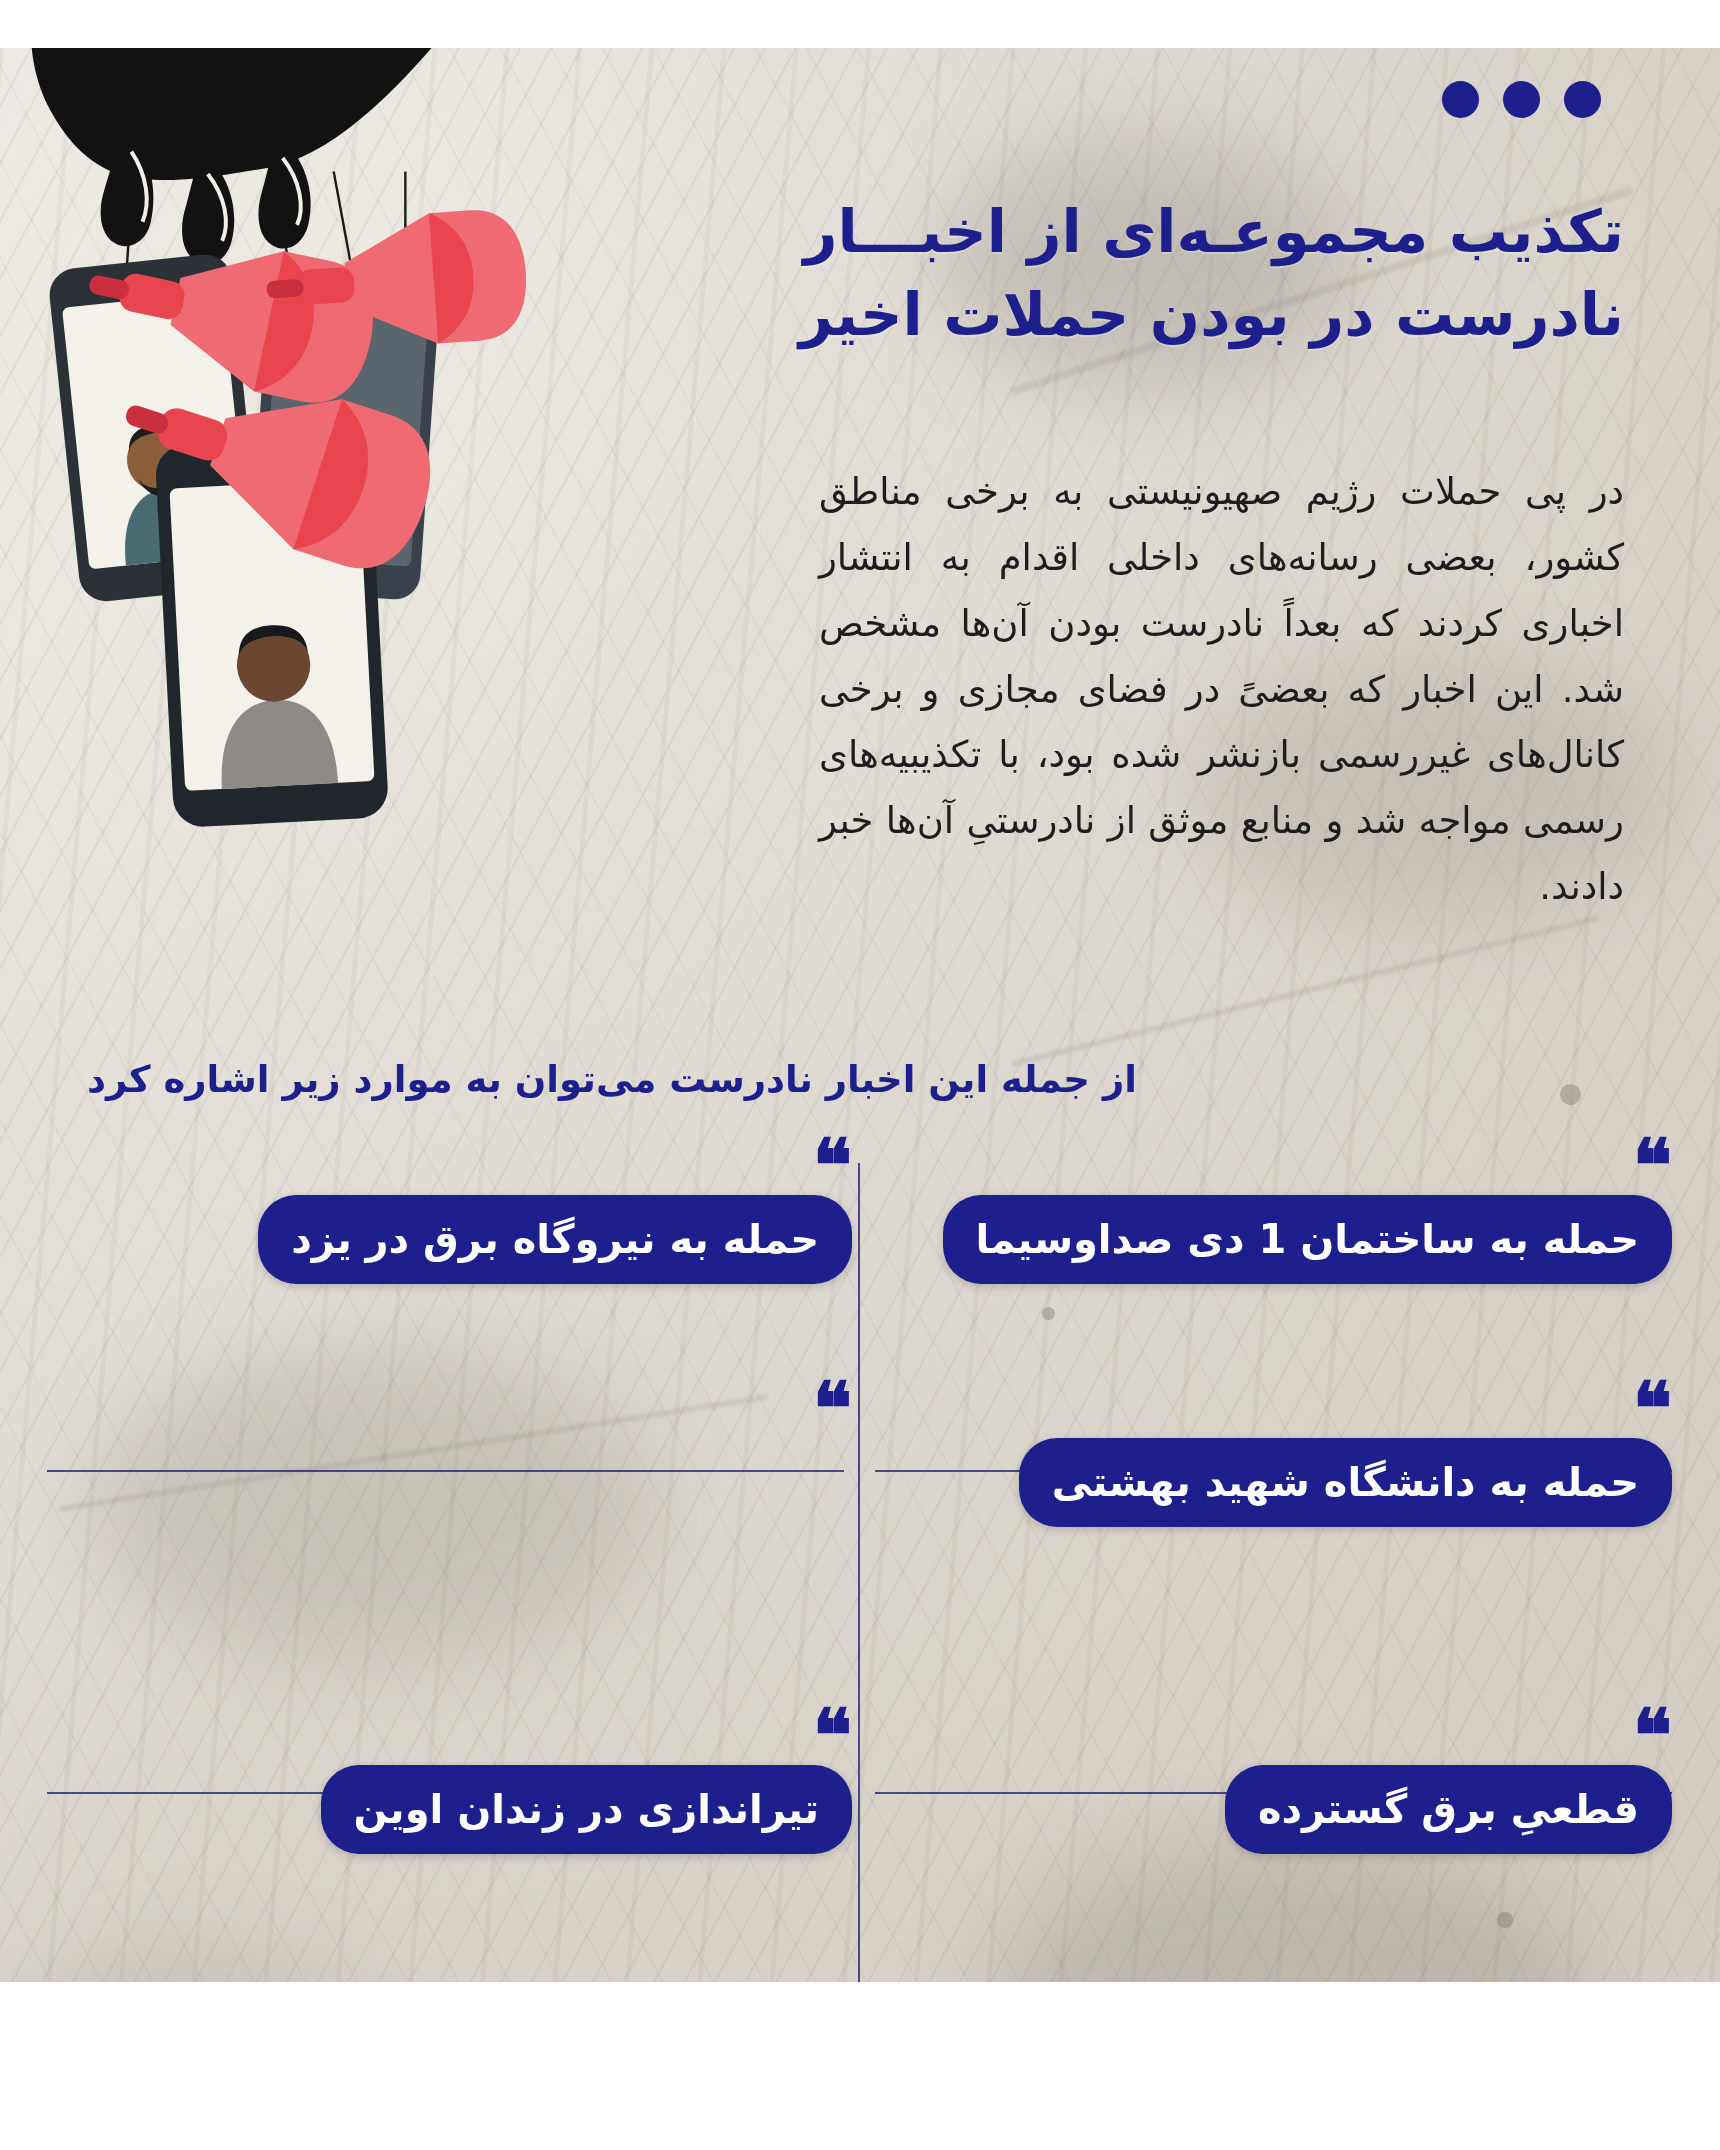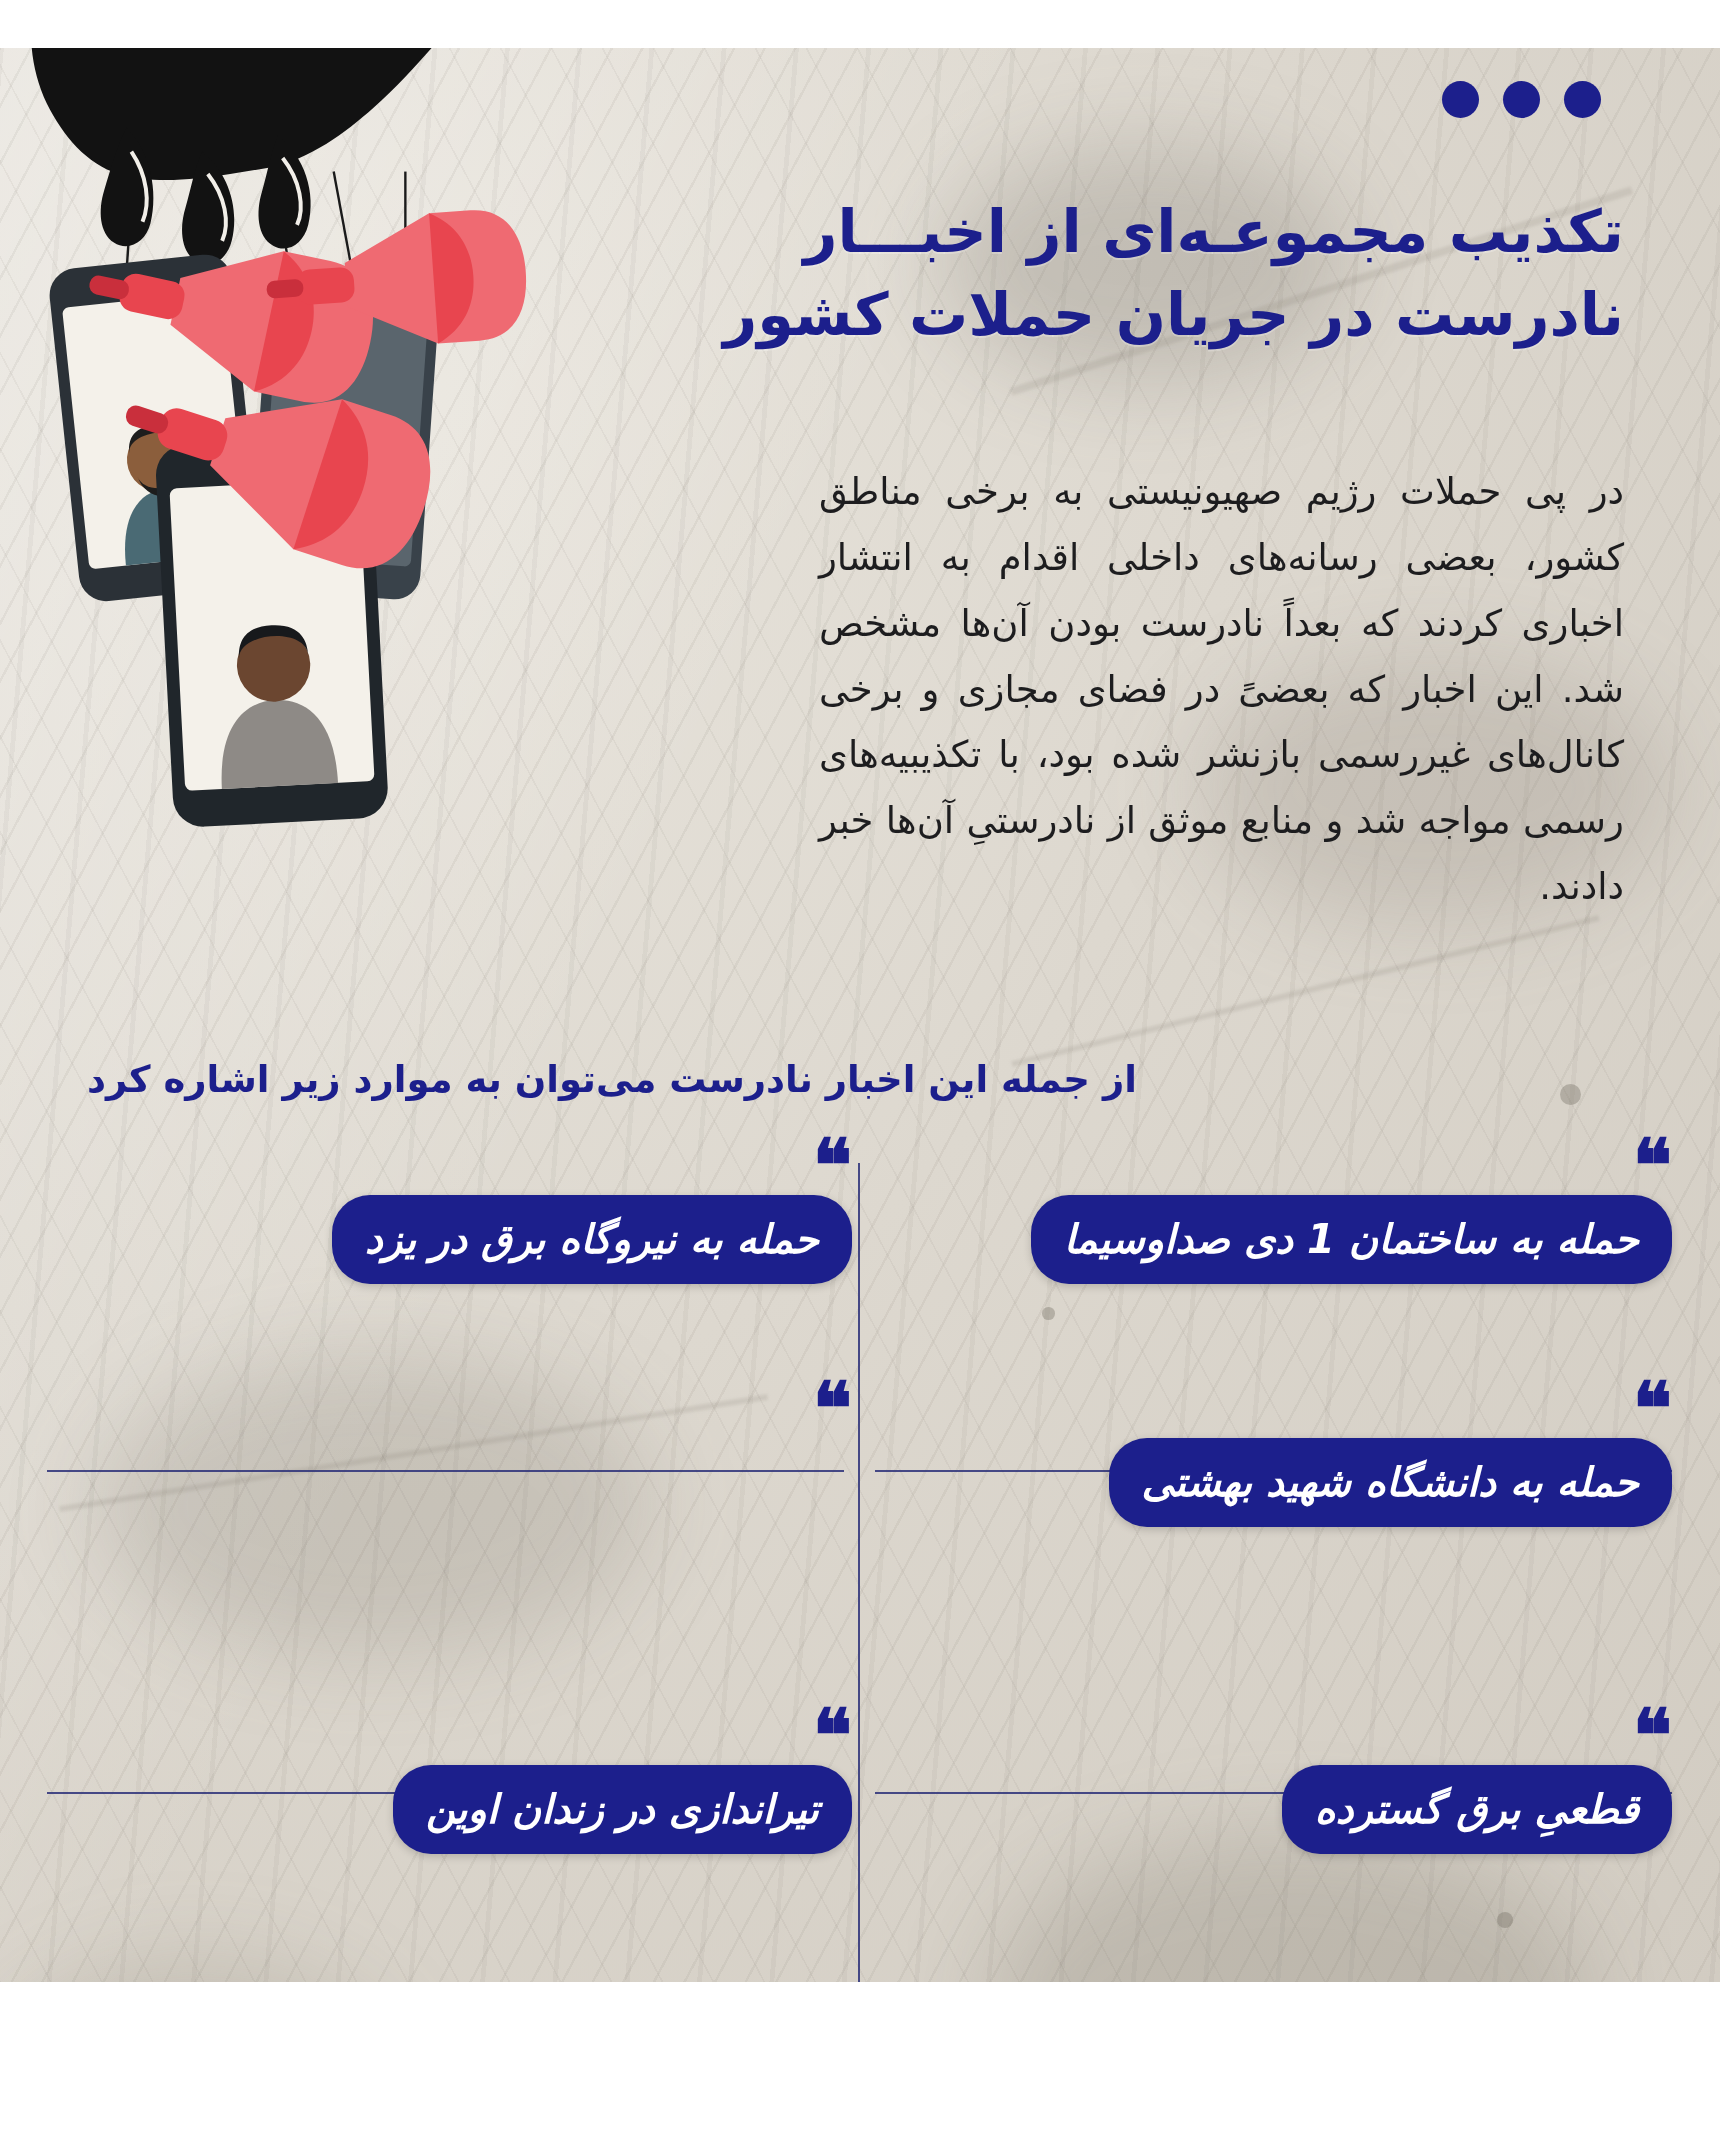--- a/index.html
+++ b/index.html
@@ -156,21 +156,20 @@
     display: inline-block;
     background: #1c1f8c;
     color: #ffffff;
     font-size: 40px;
     font-weight: bold;
     line-height: 1.42;
     border-radius: 38px;
     padding: 16px 33px;
     text-align: right;
     box-shadow: 0 2.4px 8px rgba(0,0,0,0.18);
-    font-style: italic;
   }
   .pill .ln { display: block; white-space: nowrap; }
 
   
   .cell.r { right: 48px; text-align: right; }
   .cell.l { left: 48px; text-align: right; }
   .cell.r .quote { text-align: right; }
   .cell.l .quote { text-align: right; }
 </style>
 </head>
@@ -197,21 +196,21 @@
   <div class="bg-dot" style="top:1259px;left:1043px;width:12.7px;height:12.7px;"></div>
 
   <div class="dots-row">
     <span class="hdot"></span>
     <span class="hdot"></span>
     <span class="hdot"></span>
   </div>
 
   <h1 class="title">
     <span class="ln">تکذیب مجموعـه‌ای از اخبـــار</span>
-    <span class="ln">نادرست در جریان حملات کشور</span>
+    <span class="ln">نادرست در بودن حملات اخیر</span>
   </h1>
 
   <p class="lead">در پی حملات رژیم صهیونیستی به برخی مناطق کشور، بعضی رسانه‌های داخلی اقدام به انتشار اخباری کردند که بعداً نادرست بودن آن‌ها مشخص شد. این اخبار که بعضیً در فضای مجازی و برخی کانال‌های غیررسمی بازنشر شده بود، با تکذیبیه‌های رسمی مواجه شد و منابع موثق از نادرستیِ آن‌ها خبر دادند.</p>
 
   <div class="subhead">از جمله این اخبار نادرست می‌توان به موارد زیر اشاره کرد</div>
 
   <div class="illus">
     <svg viewBox="0 0 860 1250" width="685" height="996" xmlns="http://www.w3.org/2000/svg" aria-hidden="true">
 
       <g stroke="#1a1a1a" stroke-width="3" fill="none">

